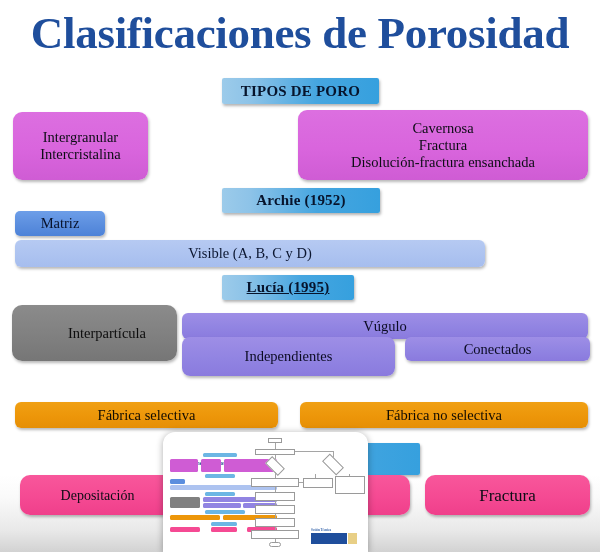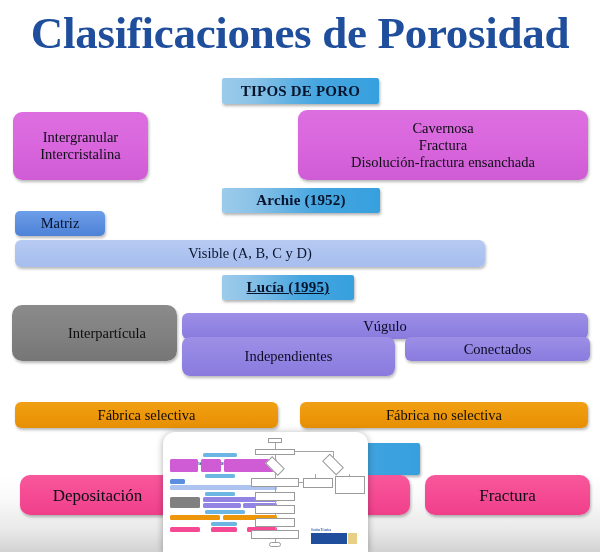--- a/index.html
+++ b/index.html
@@ -177,21 +177,21 @@
 
   <div class="box purple" style="left:405px; top:337px; width:185px; height:24px; border-radius:6px;">Conectados</div>
 
 
   <div class="box orange" style="left:15px; top:402px; width:263px; height:26px; border-radius:6px;">Fábrica selectiva</div>
 
   <div class="box orange" style="left:300px; top:402px; width:288px; height:26px; border-radius:6px;">Fábrica no selectiva</div>
 
   <div class="hdr behind" style="left:193px; top:443px; width:227px; height:32px;"></div>
 
-  <div class="box pink2 behind" style="left:20px; top:475px; width:155px; height:40px; border-radius:10px; font-size:17px;">Depositación</div>
+  <div class="box pink2 behind" style="left:20px; top:475px; width:155px; height:40px; border-radius:10px; font-size:14px;">Depositación</div>
 
   <div class="box pink2 behind" style="left:300px; top:475px; width:110px; height:40px; border-radius:10px; font-size:17px;"></div>
 
   <div class="box pink2" style="left:425px; top:475px; width:165px; height:40px; border-radius:10px; font-size:17px;">Fractura</div>
 
   <div id="overlay-card">
 
     <div class="mini-title">Clasificaciones de Porosidad</div>
 
     <div class="mini mini-hdr" style="left:40px; top:21px; width:34px; height:4px;"></div>

